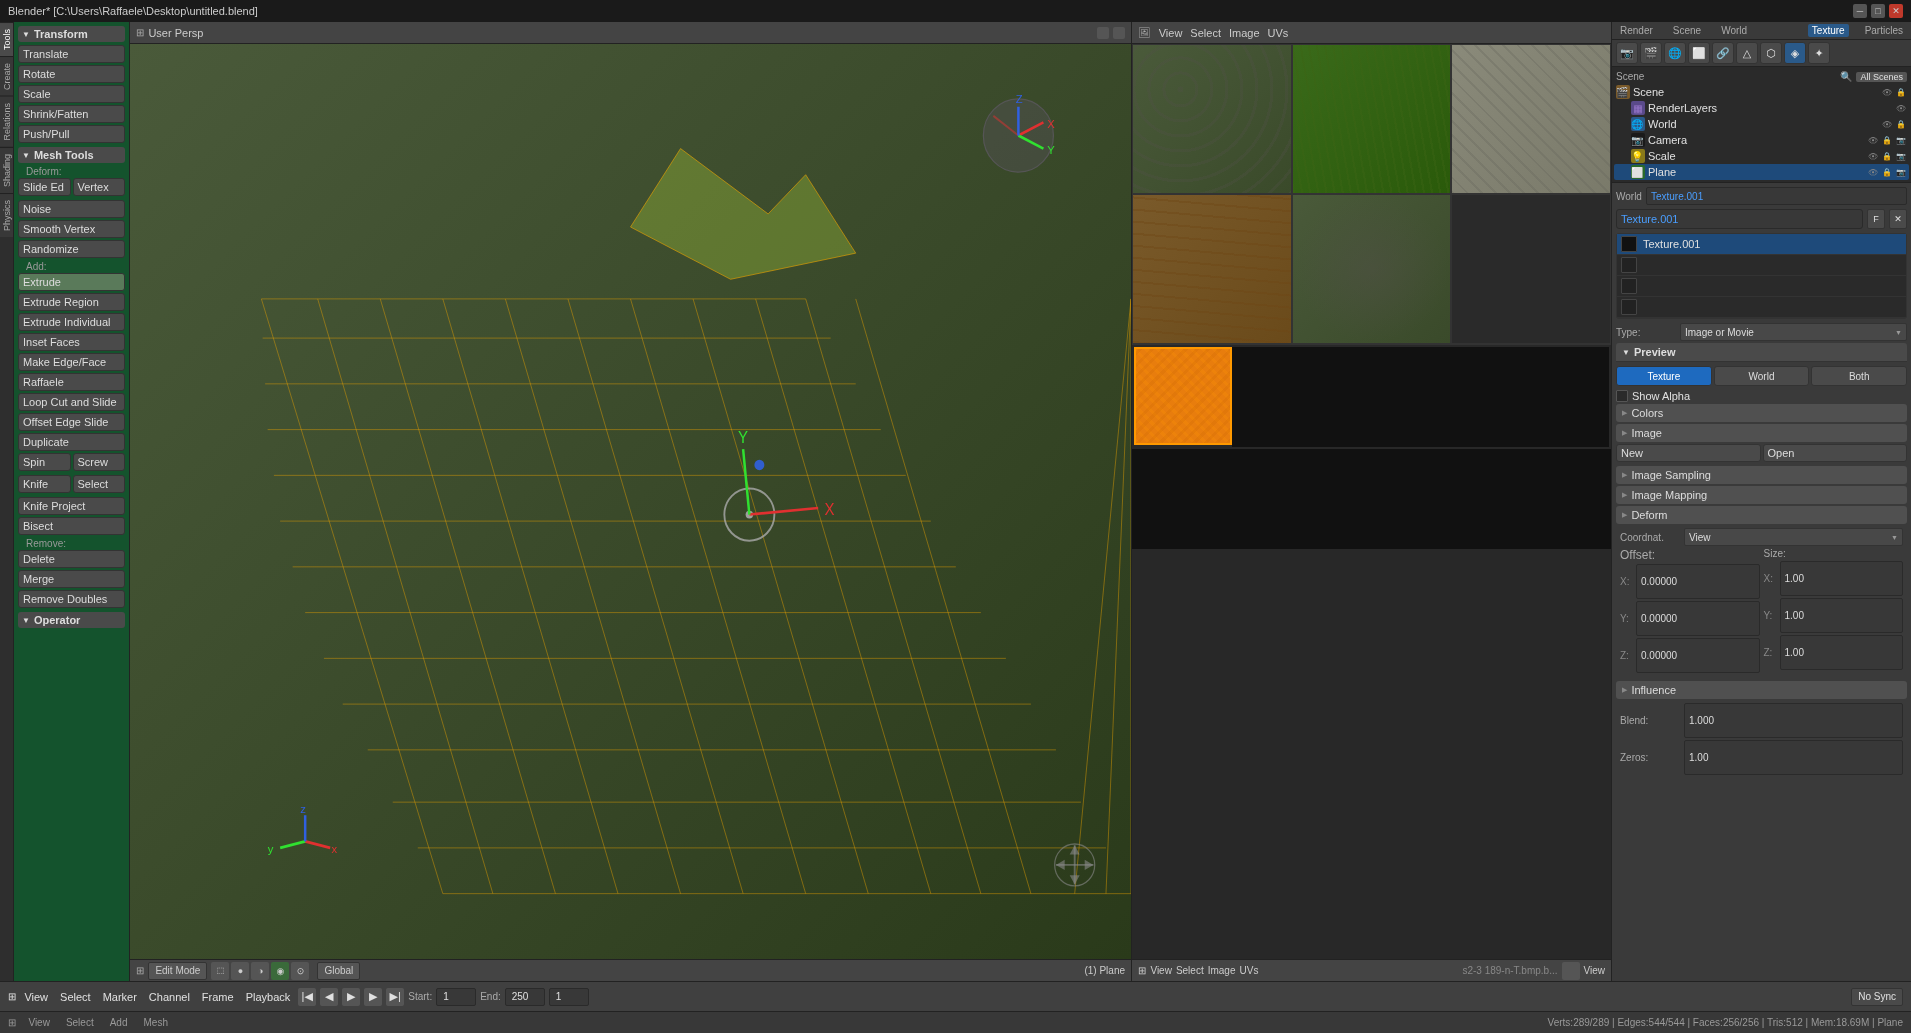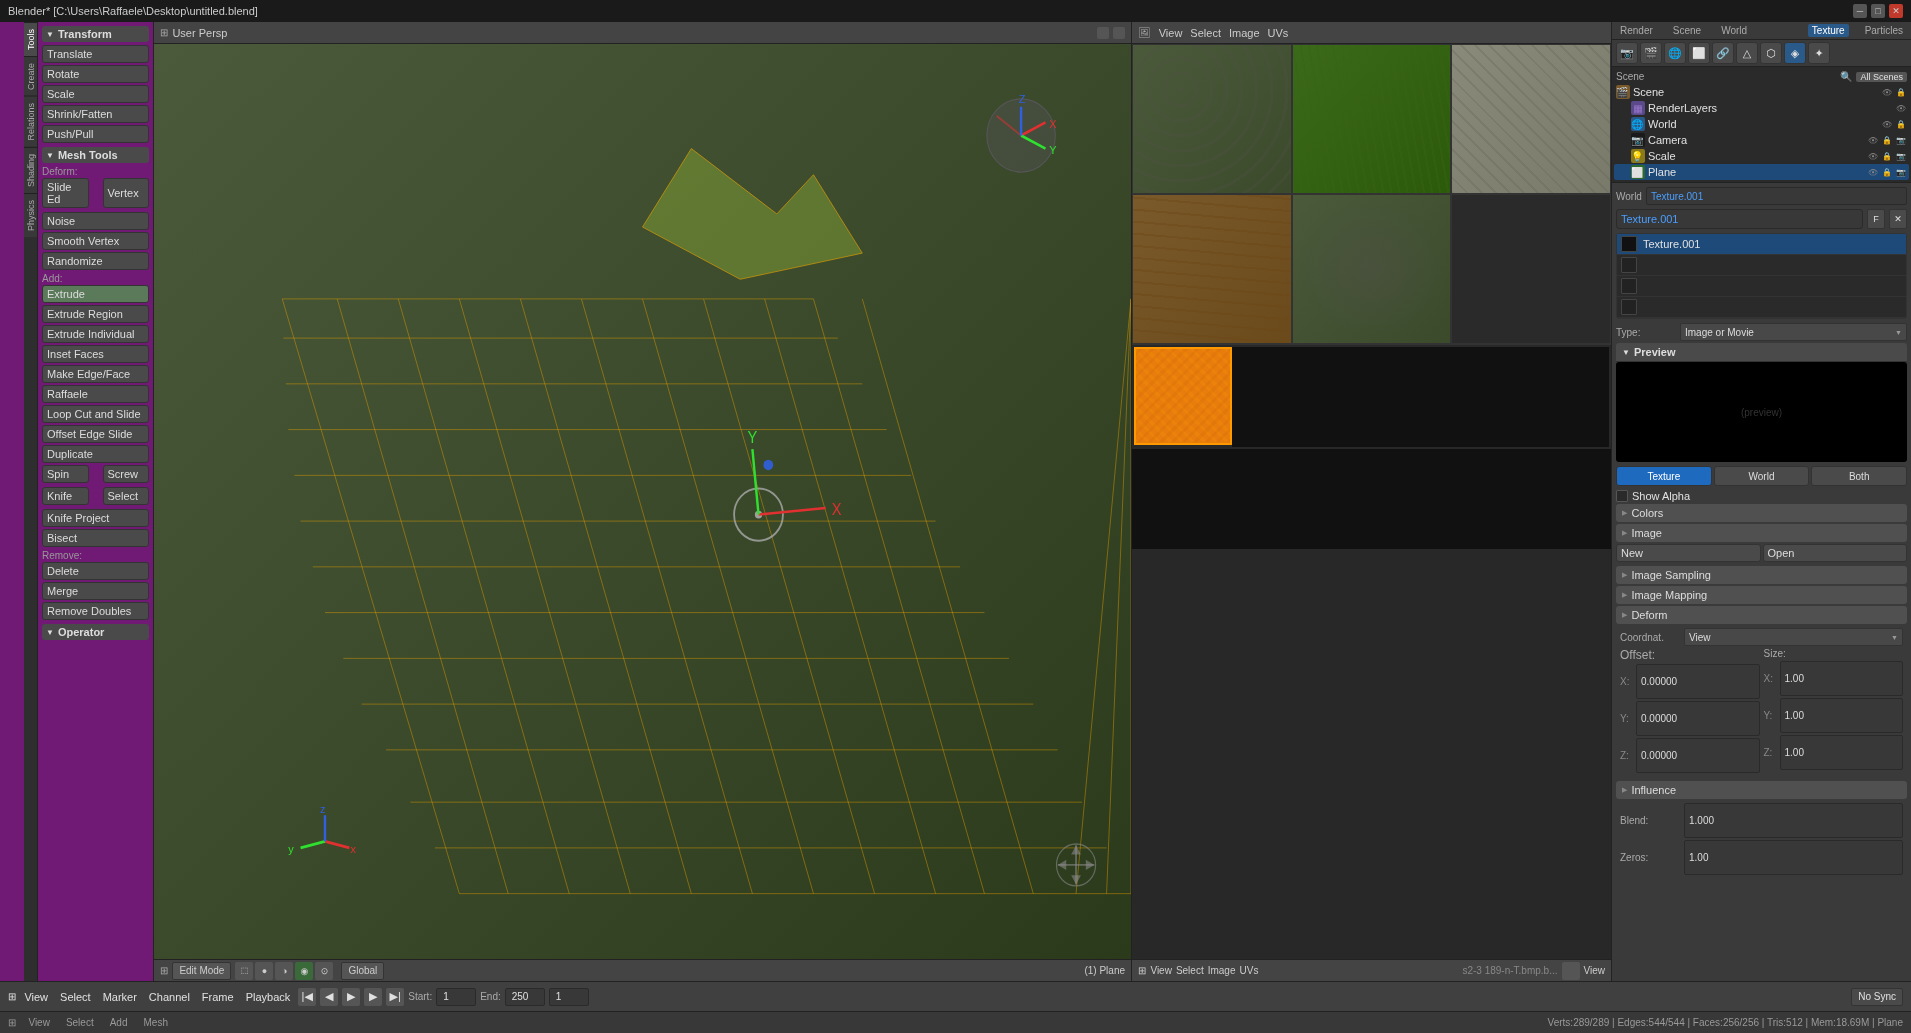--- a/index.html
+++ b/index.html
@@ -38,28 +38,27 @@
 
     
     #main {
       display: flex;
       flex: 1;
       overflow: hidden;
     }
 
     
     #left-panel {
-      width: 154px;
-      background: #701a75;
+      width: 130px;
+      background: #14532d;
       border-right: 1px solid #222;
       overflow-y: auto;
       overflow-x: hidden;
       flex-shrink: 0;
       display: flex;
-      padding-left: 24px;
     }
 
     
     #left-tabs {
       width: 14px;
       background: #2e2e2e;
       display: flex;
       flex-direction: column;
       border-right: 1px solid #222;
       flex-shrink: 0;
@@ -116,31 +115,31 @@
       font-size: 11px;
       color: #ddd;
       cursor: pointer;
       text-align: left;
       margin-bottom: 2px;
     }
     .panel-btn.active { background: #5a7a5a; }
 
     .panel-btn-row {
       display: flex;
-      gap: 14px;
+      gap: 2px;
       margin-bottom: 2px;
     }
     .panel-btn-row .panel-btn {
       flex: 1;
     }
 
     .panel-label {
       font-size: 10px;
       color: #999;
-      margin: 3px 0 1px;
+      margin: 3px 8px 1px;
     }
 
     
     #viewport {
       flex: 1;
       background: #3a3a3a;
       position: relative;
       overflow: hidden;
       min-width: 0;
     }
@@ -872,23 +871,20 @@
       <div class="prop-row">
         <span class="prop-label">Type:</span>
         <div class="prop-dropdown">
           <span>Image or Movie</span>
         </div>
       </div>
 
       <div class="prop-section">
         <div class="prop-header">
           <span>Preview</span>
-        </div>
-        <div class="preview-area">
-          <span style="color:#333;font-size:10px;">(preview)</span>
         </div>
       </div>
 
       <div class="tab-btn-row">
         <div class="tab-btn active">Texture</div>
         <div class="tab-btn">World</div>
         <div class="tab-btn">Both</div>
       </div>
 
       <div class="checkbox-row">

